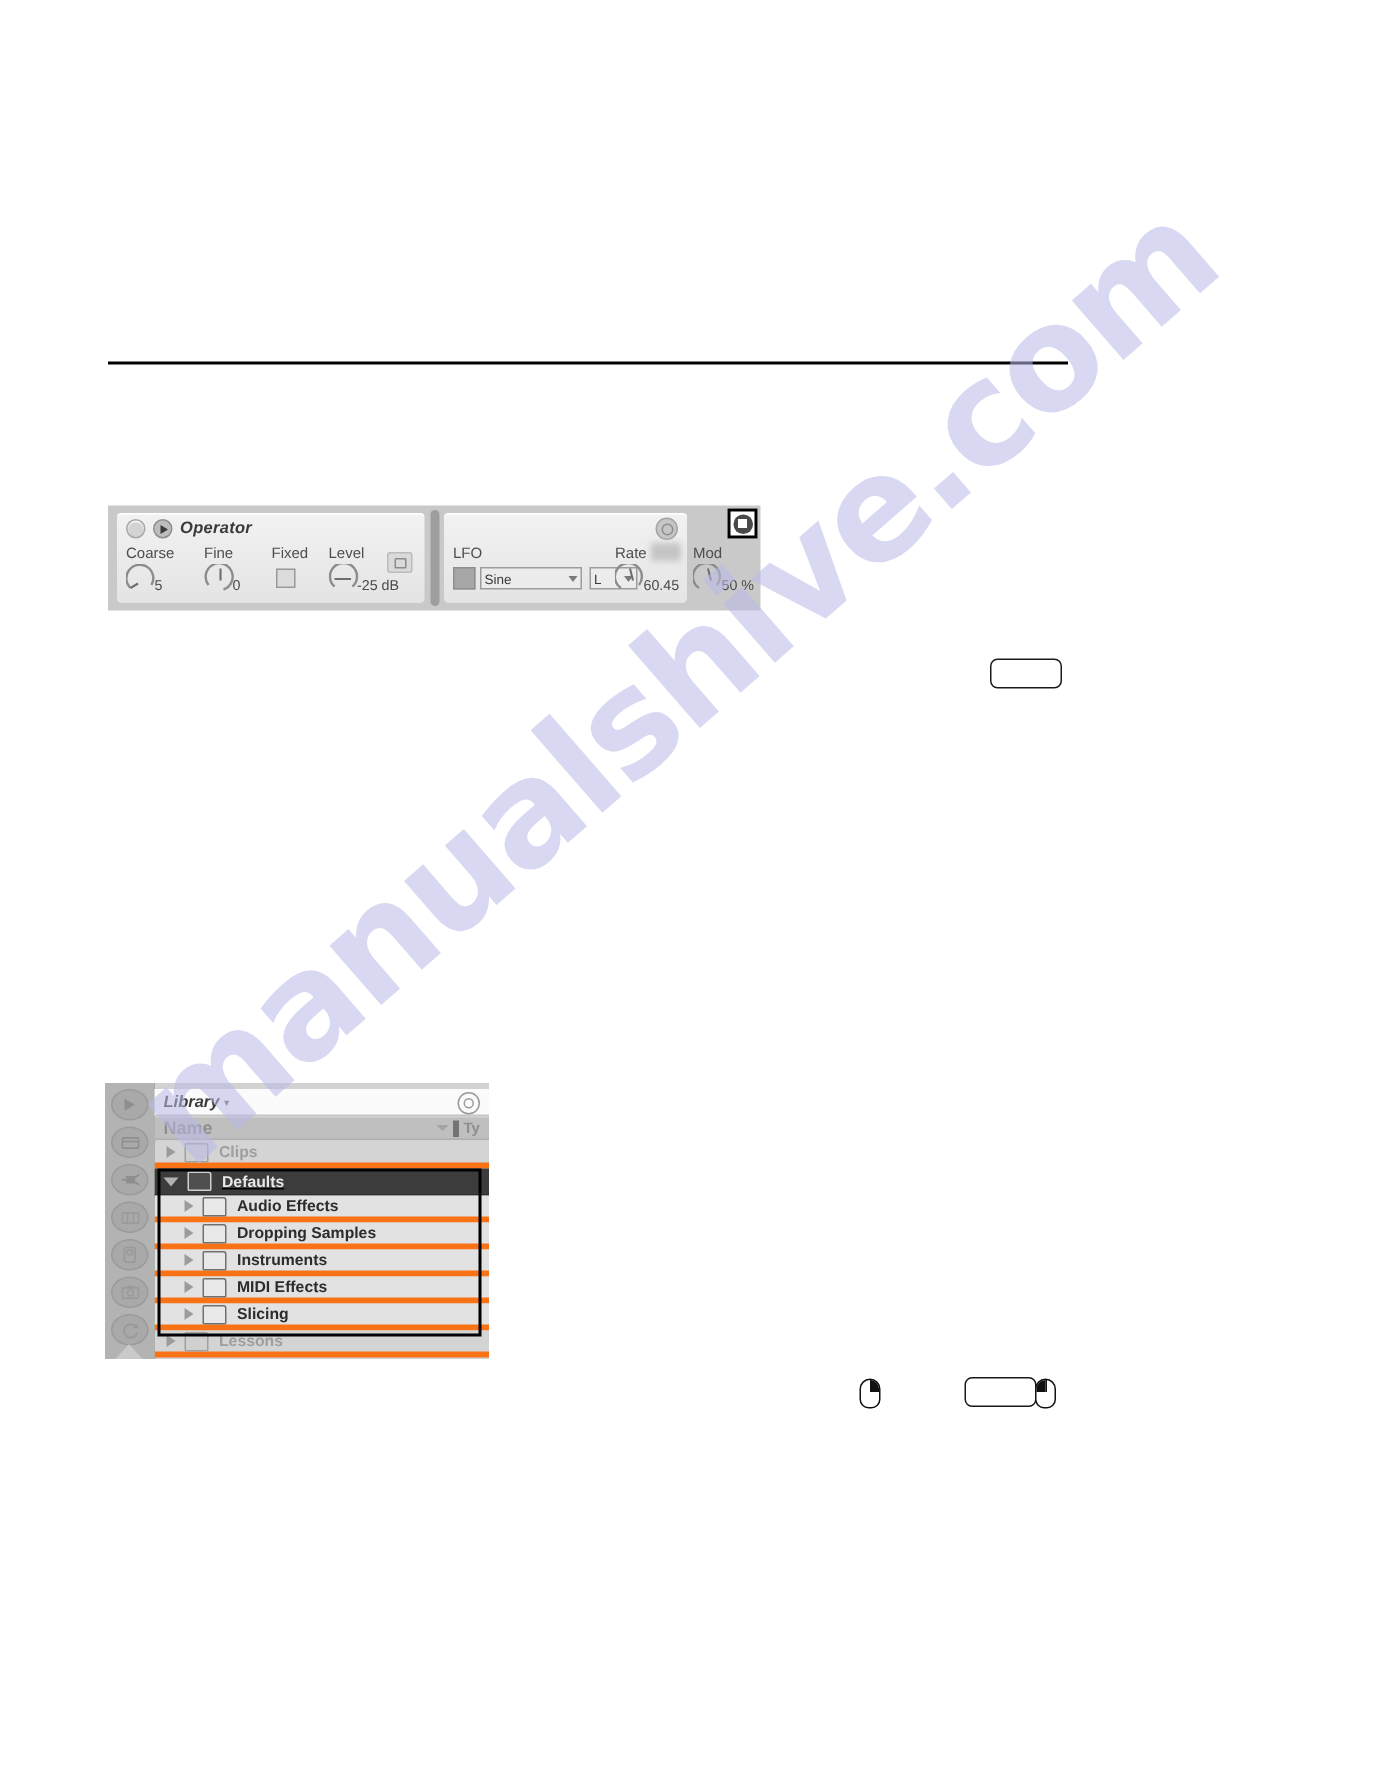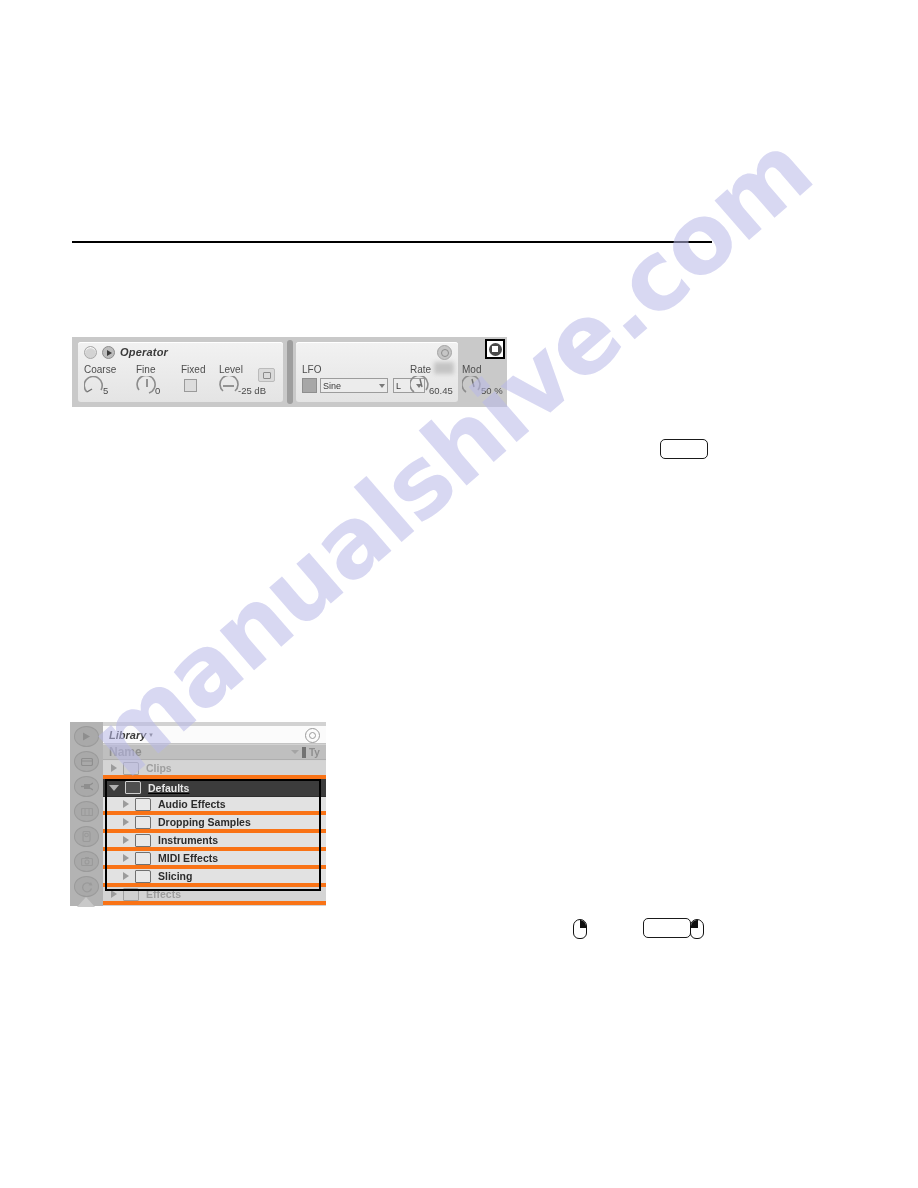--- a/index.html
+++ b/index.html
@@ -707,21 +707,21 @@
 
       <div class="tree-row inbox">
         <span class="tri indent"></span>
         <span class="folder"></span>
         <span class="row-label">Slicing</span>
       </div>
 
       <div class="tree-row plain">
         <span class="tri"></span>
         <span class="folder dim"></span>
-        <span class="row-label">Effects</span>
+        <span class="row-label">Lessons</span>
       </div>
 
     </div>
 
     <div id="selection-box"></div>
   </div>
 </div>
 
 <div class="key-badge" id="key-badge-1"></div>
 <div class="key-badge" id="key-badge-2"></div>

